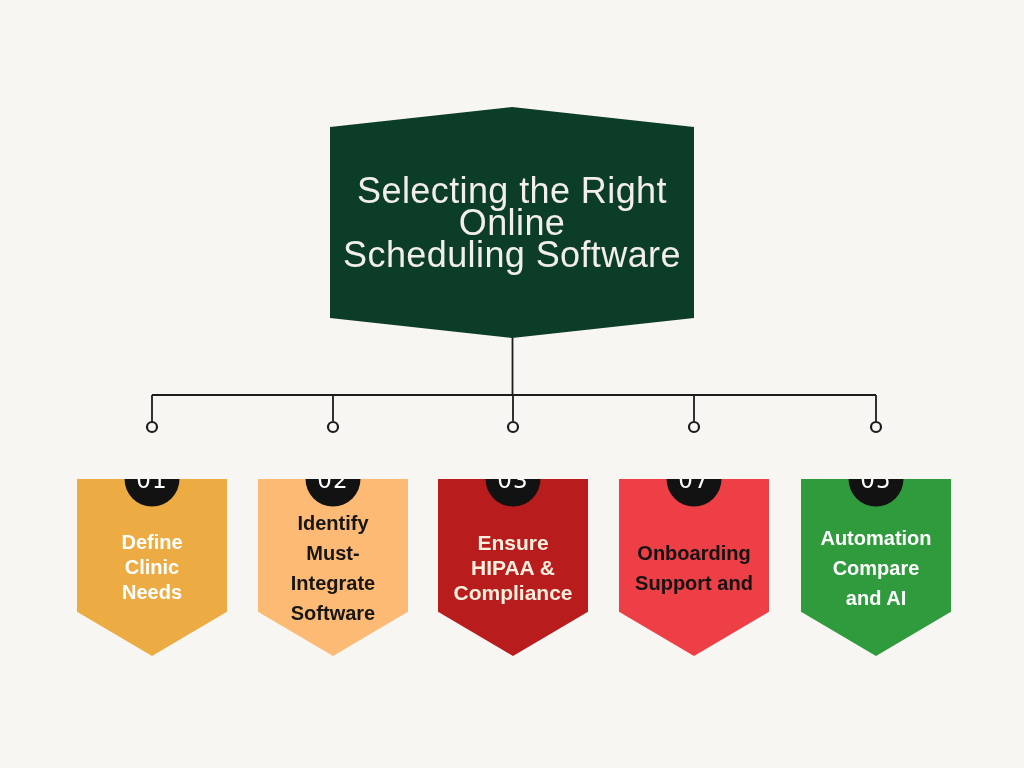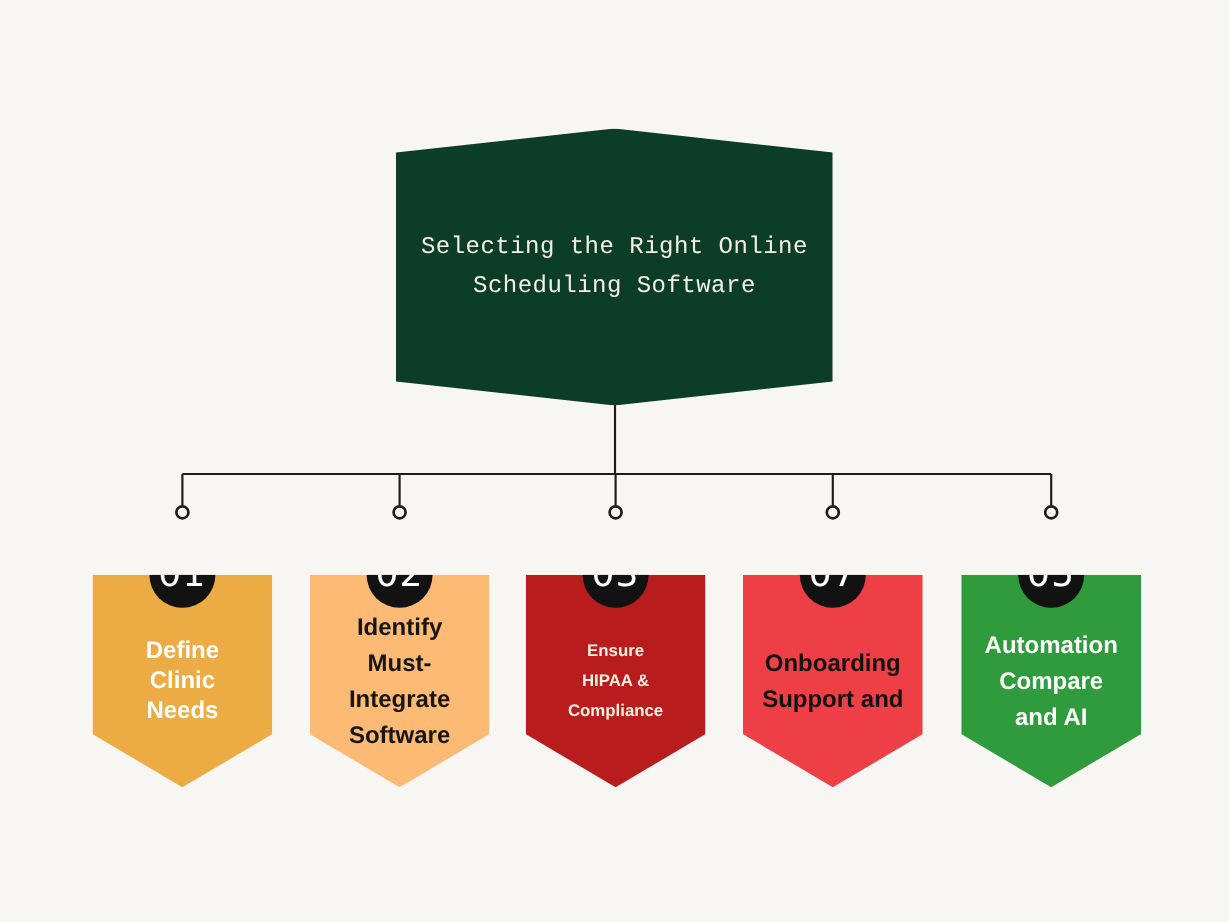--- a/index.html
+++ b/index.html
@@ -12,52 +12,52 @@
   .canvas{position:absolute;inset:0;}
 
   
   .title-shape{
     position:absolute;left:330px;top:107px;width:364px;height:231px;
     background:#0c3d29;
     clip-path:polygon(0 8.7%,50% 0,100% 8.7%,100% 91.3%,50% 100%,0 91.3%);
     display:flex;align-items:center;justify-content:center;text-align:center;
   }
   .title-text{
-    font-family:Liberation Mono, monospace;
-    font-size:20px;line-height:32px;letter-spacing:.4px;
+    font-family:Liberation Sans, sans-serif;
+    font-size:36px;line-height:32px;letter-spacing:.4px;
     color:#f2efe9;font-weight:400;
   }
 
   
   .connectors{position:absolute;left:0;top:0;width:1024px;height:768px;pointer-events:none;}
 
   
   .step{
     position:absolute;top:479px;width:150px;height:177px;
     clip-path:polygon(0 0,100% 0,100% 75%,50% 100%,0 75%);
     display:flex;align-items:center;justify-content:center;text-align:center;
   }
   .step-label{font-weight:700;font-size:20px;}
   .lh25 .step-label{line-height:25px;}
   .lh30 .step-label{line-height:30px;}
   .s1{left:77px;}
   .s2{left:258px;}
   .s3{left:438px;}
   .s4{left:619px;}
   .s5{left:801px;}
-  .s3 .step-label{font-size:14px;}
+  .s3 .step-label{font-size:21px;}
 
   
   .badge{
     position:absolute;left:50%;top:0;transform:translate(-50%,-50%);
     width:55px;height:55px;border-radius:50%;
     background:#121212;color:#ffffff;
     display:flex;align-items:center;justify-content:center;
     font-family:"DejaVu Sans",sans-serif;
-    font-size:30px;font-weight:400;letter-spacing:1px;
+    font-size:23px;font-weight:400;letter-spacing:1px;
   }
 </style>
 </head>
 <body style="background: rgb(248, 246, 242);">
 
 <div class="canvas">
 
   <svg class="connectors" viewBox="0 0 1024 768" xmlns="http://www.w3.org/2000/svg">
     <g stroke="#1c1c1c" stroke-width="1.8" fill="none">
       <line x1="512.5" y1="336" x2="512.5" y2="395"></line>

